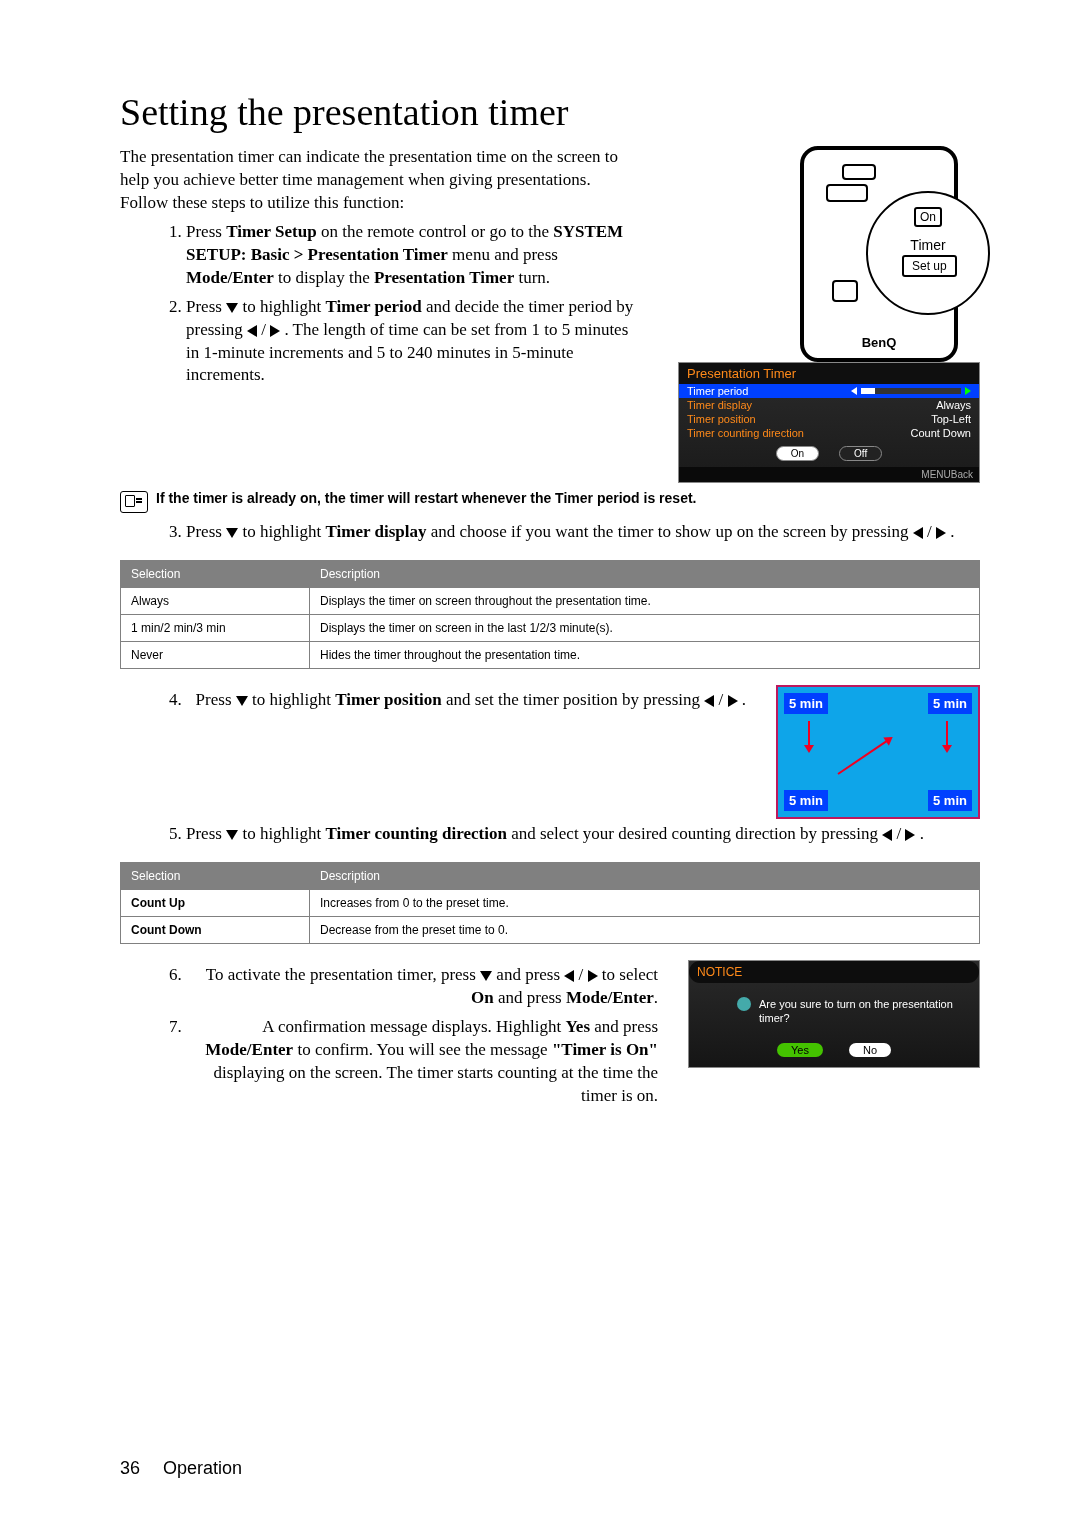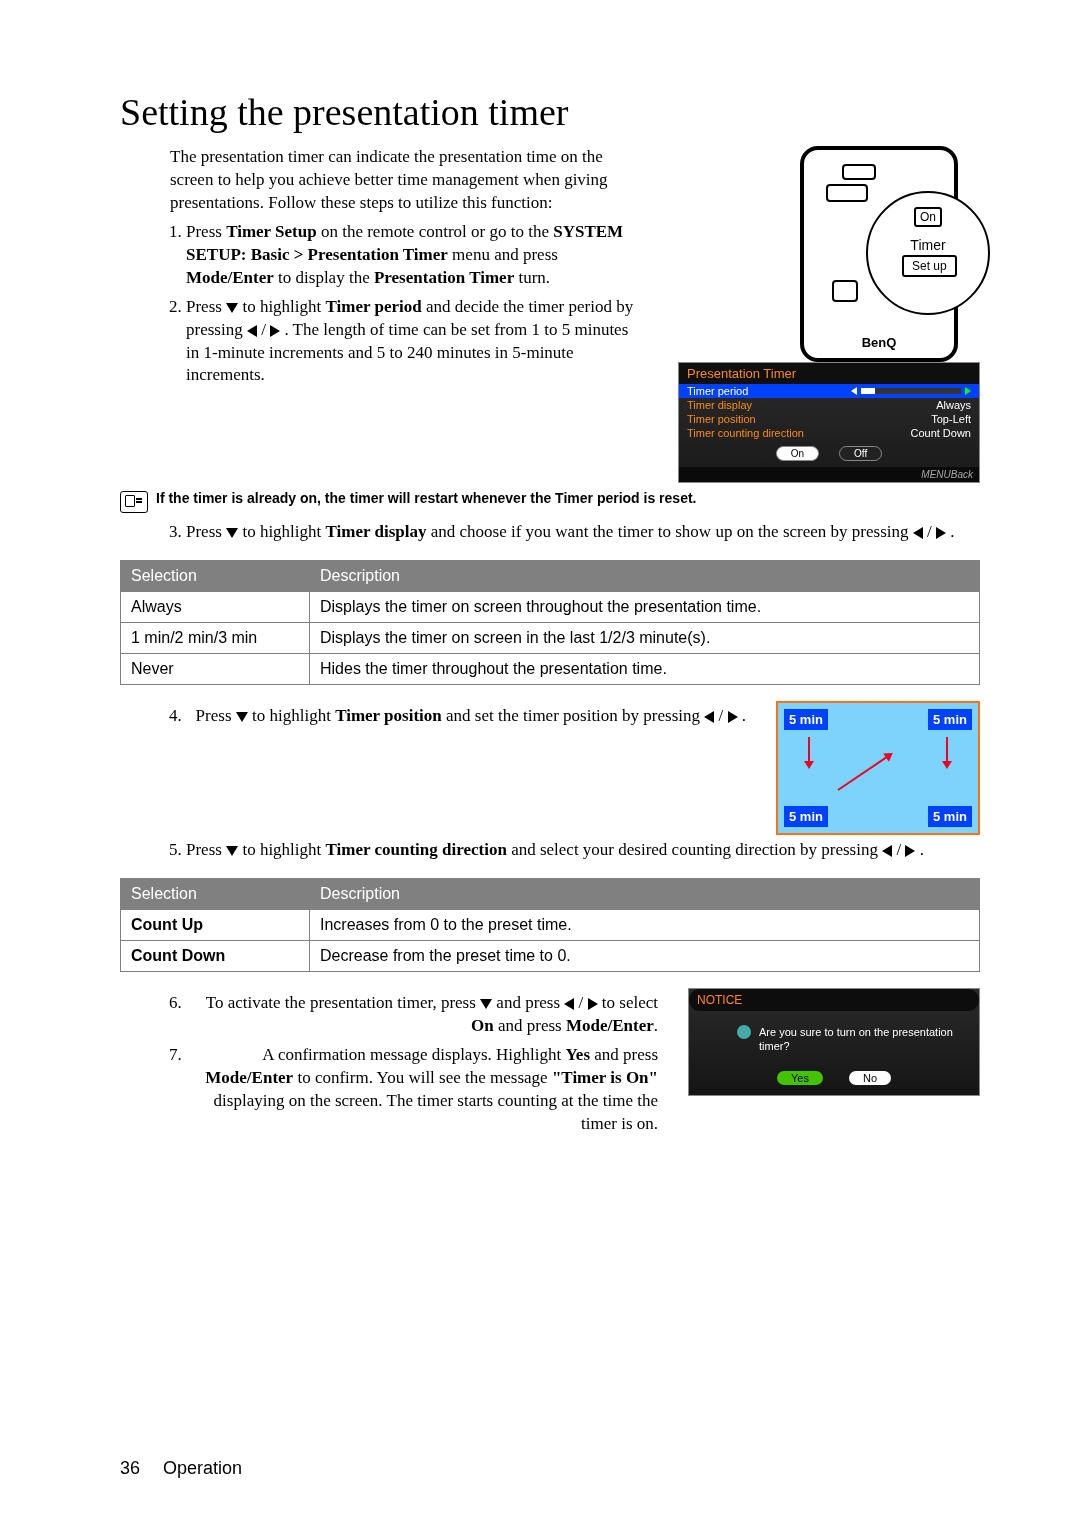--- a/index.html
+++ b/index.html
@@ -157,46 +157,46 @@
   .osd-slider .bar { height:6px; width:100px; background:#333; position:relative; }
   .osd-slider .bar::before { content:""; position:absolute; left:0; top:0; width:14px; height:6px; background:#fff; }
   .osd-slider .tri-l, .osd-slider .tri-r {
     width:0;height:0;border-top:4px solid transparent;border-bottom:4px solid transparent;
   }
   .osd-slider .tri-l{border-right:6px solid #fff;}
   .osd-slider .tri-r{border-left:6px solid #0f0;}
   .osd-btns { display:flex; justify-content:center; gap:20px; padding:6px; }
   .pill { border:1px solid #888; border-radius:9px; font-size:10px; padding:1px 14px; background:#222; }
   .pill.sel { background:#fff; color:#000; }
-  .osd-foot { text-align:right; font-size:10px; padding:2px 6px; background:#0a0a0a; color:#aaa;font-style:italic; }
+  .osd-foot { text-align:right; font-size:10px; padding:2px 6px; background:#0a0a0a; color:#aaa; }
 
   .right-stack {
     display:flex; flex-direction:column; align-items:flex-end; width:310px;
   }
 
   
   table {
     width: 100%;
     border-collapse: collapse;
     font-family: Arial, Helvetica, sans-serif;
-    font-size: 16px;
+    font-size: 12px;
     margin: 16px 0;
   }
   th {
     background:#808080; color:#fff; text-align:left; font-weight:normal;
     padding:6px 10px; border:1px solid #808080;
   }
   td {
     padding:6px 10px; border:1px solid #808080;
   }
   td.bold, th.bold { font-weight:bold; }
 
   
   .pos-fig {
-    width:200px; height:130px; border:2px solid #f97316; position:relative; background:#7dd3fc;
+    width:200px; height:130px; border:2px solid #be185d; position:relative; background:#0ea5e9;
     margin-left: 30px; flex-shrink:0;
   }
   .pos-box {
     position:absolute; background:#0040ff; color:#fff; font-family:Arial,sans-serif;
     font-size:13px; font-weight:bold; padding:3px 5px;
   }
   .pos-arrow-down {
     position:absolute; width:2px; height:26px; background:#e02;
   }
   .pos-arrow-down::after{
@@ -229,21 +229,21 @@
 
   .flex-row { display:flex; align-items:flex-start; }
   .li-text { flex:1;text-align:right; }
 
   .footer {
     position:absolute; left:120px; bottom:50px;
     font-family: Arial, Helvetica, sans-serif; font-size:18px;
   }
   .footer .pn { margin-right:18px; }
 
-  .indent { margin-left: 50px; }
+  .indent { }
 
   ol li::marker { font-family: Georgia, serif; }
 </style>
 </head>
 <body>
 
 <div class="page">
 
   <h1>Setting the presentation timer</h1>
 

